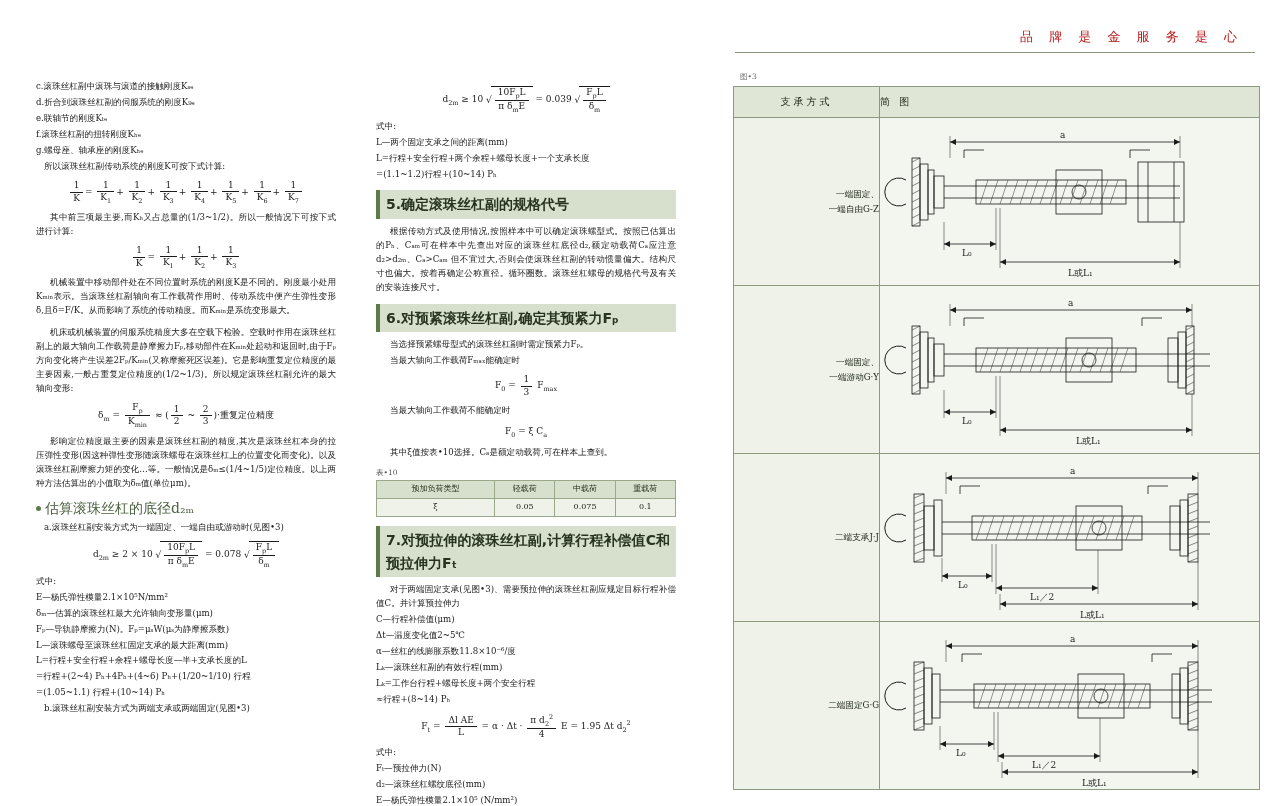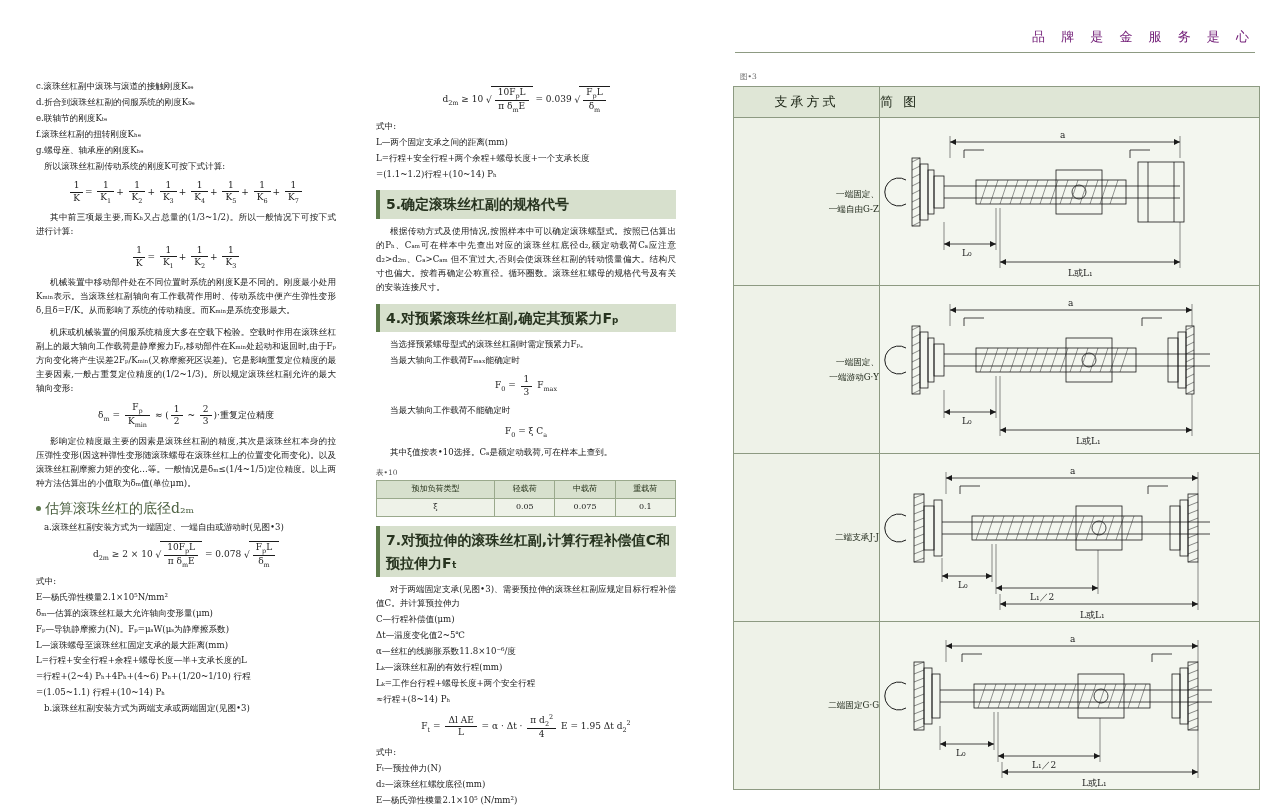--- a/index.html
+++ b/index.html
@@ -11,23 +11,23 @@
     position:relative;
   }
   .page{position:absolute;inset:0;}
 
   
   .header-rule{
     position:absolute;left:735px;top:52px;width:520px;height:1px;
     background:#8d9a82;
   }
   .header-title{
-    position:absolute;right:28px;top:28px;
+    position:absolute;right:40px;top:28px;
     font-family:"DejaVu Serif","Liberation Serif",serif;
-    font-size:13px;letter-spacing:6px;color:#701a75;white-space:nowrap;
+    font-size:13px;letter-spacing:6px;color:#b91c1c;white-space:nowrap;
   }
 
   
   .col{
     position:absolute;
     font-family:"DejaVu Serif","Liberation Serif",serif;
     font-size:8.6px;line-height:1.62;color:#1b1b1b;
     text-align:justify;
   }
   .col1{left:36px;top:80px;width:300px;}
@@ -87,21 +87,21 @@
   .fig-panel{
     position:absolute;left:733px;top:86px;width:525px;height:702px;
     border:1px solid #8d9a82;background:#eef2e8;
   }
   .fig-head{
     display:flex;height:30px;border-bottom:1px solid #8d9a82;background:#dfe6d6;
   }
   .fig-head .c1{width:145px;border-right:1px solid #8d9a82;display:flex;align-items:center;justify-content:center;}
   .fig-head .c2{flex:1;display:flex;align-items:center;}
   .fig-head span{
-    font-family:"DejaVu Serif","Liberation Serif",serif;font-size:13px;letter-spacing:3px;color:#1b2415;
+    font-family:"DejaVu Serif","Liberation Serif",serif;font-size:10px;letter-spacing:3px;color:#1b2415;
   }
   .fig-row{display:flex;height:167px;border-bottom:1px solid #8d9a82;}
   .fig-row:last-child{border-bottom:none;}
   .fig-row .c1{
     width:145px;border-right:1px solid #8d9a82;display:flex;flex-direction:column;
     align-items:flex-end;justify-content:center;
     font-family:"DejaVu Serif","Liberation Serif",serif;font-size:8.6px;color:#1b2415;line-height:1.7;
   }
   .fig-row .c2{flex:1;position:relative;background:#f3f6ef;}
   .fig-row .c2 svg{position:absolute;left:0;top:0;}
@@ -190,21 +190,21 @@
     </div>
 
     <div class="p">式中:</div>
     <div class="p">L—两个固定支承之间的距离(mm)</div>
     <div class="p">L=行程+安全行程+两个余程+螺母长度+一个支承长度</div>
     <div class="p">=(1.1~1.2)行程+(10~14) Pₕ</div>
 
     <div class="sec">5.确定滚珠丝杠副的规格代号</div>
     <div class="p ind">根据传动方式及使用情况,按照样本中可以确定滚珠螺型式。按照已估算出的Pₕ、Cₐₘ可在样本中先查出对应的滚珠丝杠底径d₂,额定动载荷Cₐ应注意d₂&gt;d₂ₘ、Cₐ&gt;Cₐₘ 但不宜过大,否则会使滚珠丝杠副的转动惯量偏大。结构尺寸也偏大。按着再确定公称直径。循环圈数。滚珠丝杠螺母的规格代号及有关的安装连接尺寸。</div>
 
-    <div class="sec">4.对预紧滚珠丝杠副,确定其预紧力Fₚ</div>
+    <div class="sec">6.对预紧滚珠丝杠副,确定其预紧力Fₚ</div>
     <div class="p ind">当选择预紧螺母型式的滚珠丝杠副时需定预紧力Fₚ。</div>
     <div class="p ind">当最大轴向工作载荷Fₘₐₓ能确定时</div>
 
     <div class="formula">
       F<sub>0</sub> = <span class="frac"><span class="num">1</span><span class="den">3</span></span> F<sub>max</sub>
     </div>
 
     <div class="p ind">当最大轴向工作载荷不能确定时</div>
 
     <div class="formula">

